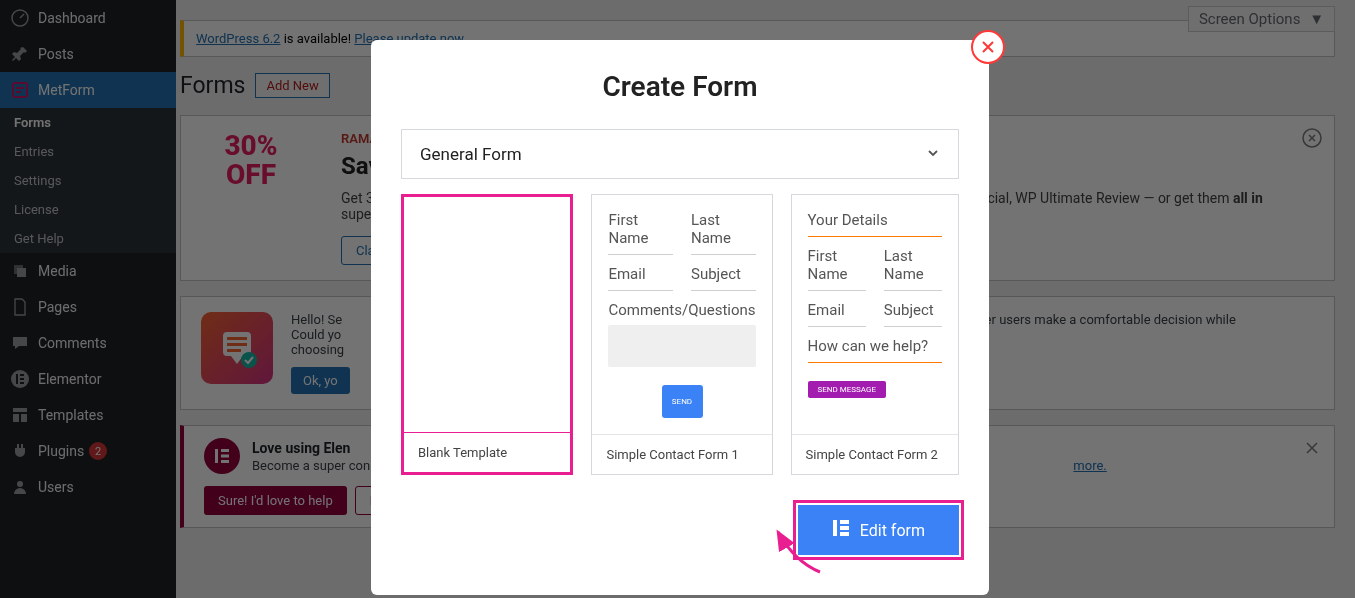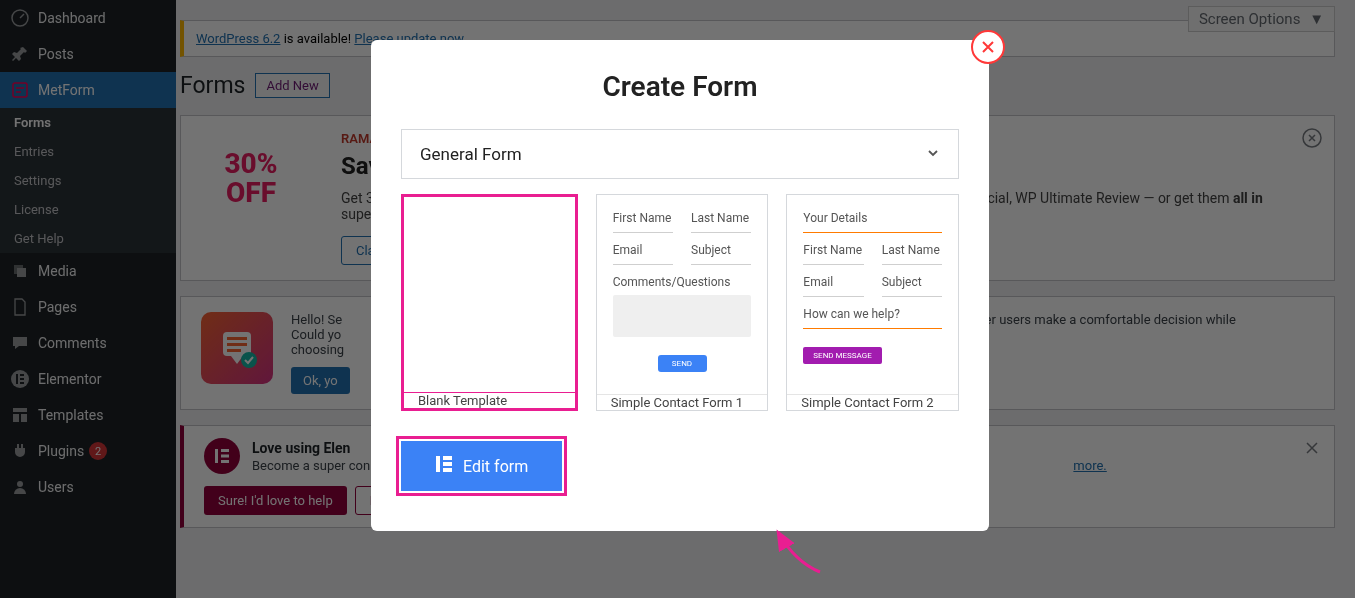--- a/index.html
+++ b/index.html
@@ -19,25 +19,25 @@
 
 .main { position: absolute; left: 160px; top: 0; right: 0; height: 598px; padding: 0 20px; }
 .screen-options { position: absolute; right: 20px; top: 6px; background: #f6f7f7; border: 1px solid #ccc; padding: 3px 10px; font-size: 15px; color: #646970; cursor: pointer; }
 .screen-options .tri { margin-left: 5px; }
 
 .notice-wp { margin-top: 20px; background: #fff; border: 1px solid #c3c4c7; border-left: 4px solid #ffb900; padding: 10px 12px; font-size: 13px; }
 .notice-wp a { color: #2271b1; text-decoration: underline; }
 
 .page-title-row { display: flex; align-items: center; margin: 15px 0 16px; }
 .page-title { font-size: 23px; font-weight: 400; color: #1d2327; margin-right: 10px; }
-.btn-addnew { padding: 4px 10px; border: 1px solid #2271b1; color: #701a75; background: #f6f7f7; font-size: 13px; cursor: pointer; }
+.btn-addnew { padding: 4px 10px; border: 1px solid #2271b1; color: #b91c1c; background: #f6f7f7; font-size: 13px; cursor: pointer; }
 
 .promo-box { background: #fff; border: 1px solid #c3c4c7; padding: 15px 20px; position: relative; }
 .promo-row { display: flex; align-items: flex-start; }
-.promo-badge { font-size: 28px; font-weight: 800; color: #e91e63; text-align: center; line-height: 1.05; width: 100px; margin-top: 18px; }
+.promo-badge { font-size: 28px; font-weight: 800; color: #e91e63; text-align: center; line-height: 1.05; width: 100px; }
 .promo-content { margin-left: 40px; flex: 1; }
 .promo-tag { color: #c0392b; font-size: 13px; font-weight: 600; }
 .promo-heading { font-size: 24px; font-weight: 700; color: #222; margin: 6px 0 10px; }
 .promo-desc { font-size: 14px; color: #444; }
 .promo-desc .strong { font-weight: 700; }
 .btn-outline { margin-top: 14px; padding: 6px 14px; border: 1px solid #2271b1; color: #2271b1; background: #fff; font-size: 13px; cursor: pointer; border-radius: 3px; }
 .close-x { position: absolute; right: 12px; top: 12px; width: 20px; height: 20px; color: #787c82; cursor: pointer; }
 
 .review-box { margin-top: 15px; background: #fff; border: 1px solid #c3c4c7; padding: 15px 20px; display: flex; align-items: flex-start; position: relative; }
 .review-icon { width: 72px; height: 72px; border-radius: 10px; background: linear-gradient(135deg, #f86432 0%, #d63384 100%); display: flex; align-items: center; justify-content: center; margin-right: 18px; }
@@ -60,33 +60,33 @@
 .modal { position: absolute; left: 371px; top: 40px; width: 618px; background: #fff; border-radius: 6px; padding: 30px 30px 40px; }
 .modal-close { position: absolute; right: -16px; top: -10px; width: 34px; height: 34px; border-radius: 17px; background: #fff; border: 2px solid #ff3838; display: flex; align-items: center; justify-content: center; cursor: pointer; }
 .modal-title { font-size: 28px; font-weight: 600; color: #222; text-align: center; margin-bottom: 26px; }
 .select-wrap { border: 1px solid #d5d8dc; padding: 14px 18px; display: flex; align-items: center; justify-content: space-between; cursor: pointer; margin-bottom: 15px; }
 .select-label { font-size: 17px; color: #222; }
 
 .templates-row { display: flex; gap: 18px; }
 .template-card { flex: 1; border: 1px solid #d5d8dc; background: #fff; cursor: pointer; display: flex; flex-direction: column; }
 .template-card.selected { border: 3px solid #e91e91; }
 .template-preview { flex: 1; min-height: 195px; padding: 16px; display: flex; flex-direction: column; gap: 10px; font-size: 9px; color: #666; background: #fff; }
-.template-title-bar { border-top: 1px solid #e5e5e5; padding: 0 14px; font-size: 13px; color: #444; }
+.template-title-bar { border-top: 1px solid #e5e5e5; padding: 12px 14px; font-size: 13px; color: #444; }
 .template-card.selected .template-title-bar { border-top-color: #e91e91; }
 
 .mini-row { display: flex; gap: 18px; }
 .mini-field { flex: 1; }
-.mini-label { font-size: 12px; color: #555; }
+.mini-label { font-size: 15px; color: #555; }
 .mini-line { height: 1px; background: #cfcfcf; margin-top: 7px; }
 .mini-line.orange { background: #ff7b00; }
 .mini-textarea { height: 42px; background: #efefef; margin-top: 6px; border-radius: 2px; }
-.mini-btn-blue { align-self: center; width: 49px; padding: 4px 0; background: #3b82f6; color: #fff; font-size: 8px; text-align: center; border-radius: 3px; margin-top: 8px; }
+.mini-btn-blue { align-self: center; width: 41px; padding: 12px 0; background: #3b82f6; color: #fff; font-size: 8px; text-align: center; border-radius: 3px; margin-top: 8px; }
 .mini-btn-orange { align-self: flex-start; padding: 4px 10px; background: #a21caf; color: #fff; font-size: 8px; text-align: center; border-radius: 2px; margin-top: 8px; }
 
-.edit-form-wrap { display: flex; justify-content: flex-start; margin-top: 30px; }
+.edit-form-wrap { display: flex; justify-content: flex-end; margin-top: 30px; }
 .btn-editform { background: #3b82f6; color: #fff; border: none; padding: 14px 34px; font-size: 16px; cursor: pointer; display: flex; align-items: center; gap: 10px; outline: 3px solid #e91e91; outline-offset: 2px; }
 
 
 .annotation-arrow { position: absolute; left: 770px; top: 527px; width: 60px; height: 50px; pointer-events: none; }
 </style>
 </head>
 <body>
 
 <div class="sidebar">
   <div class="sidebar-item">

